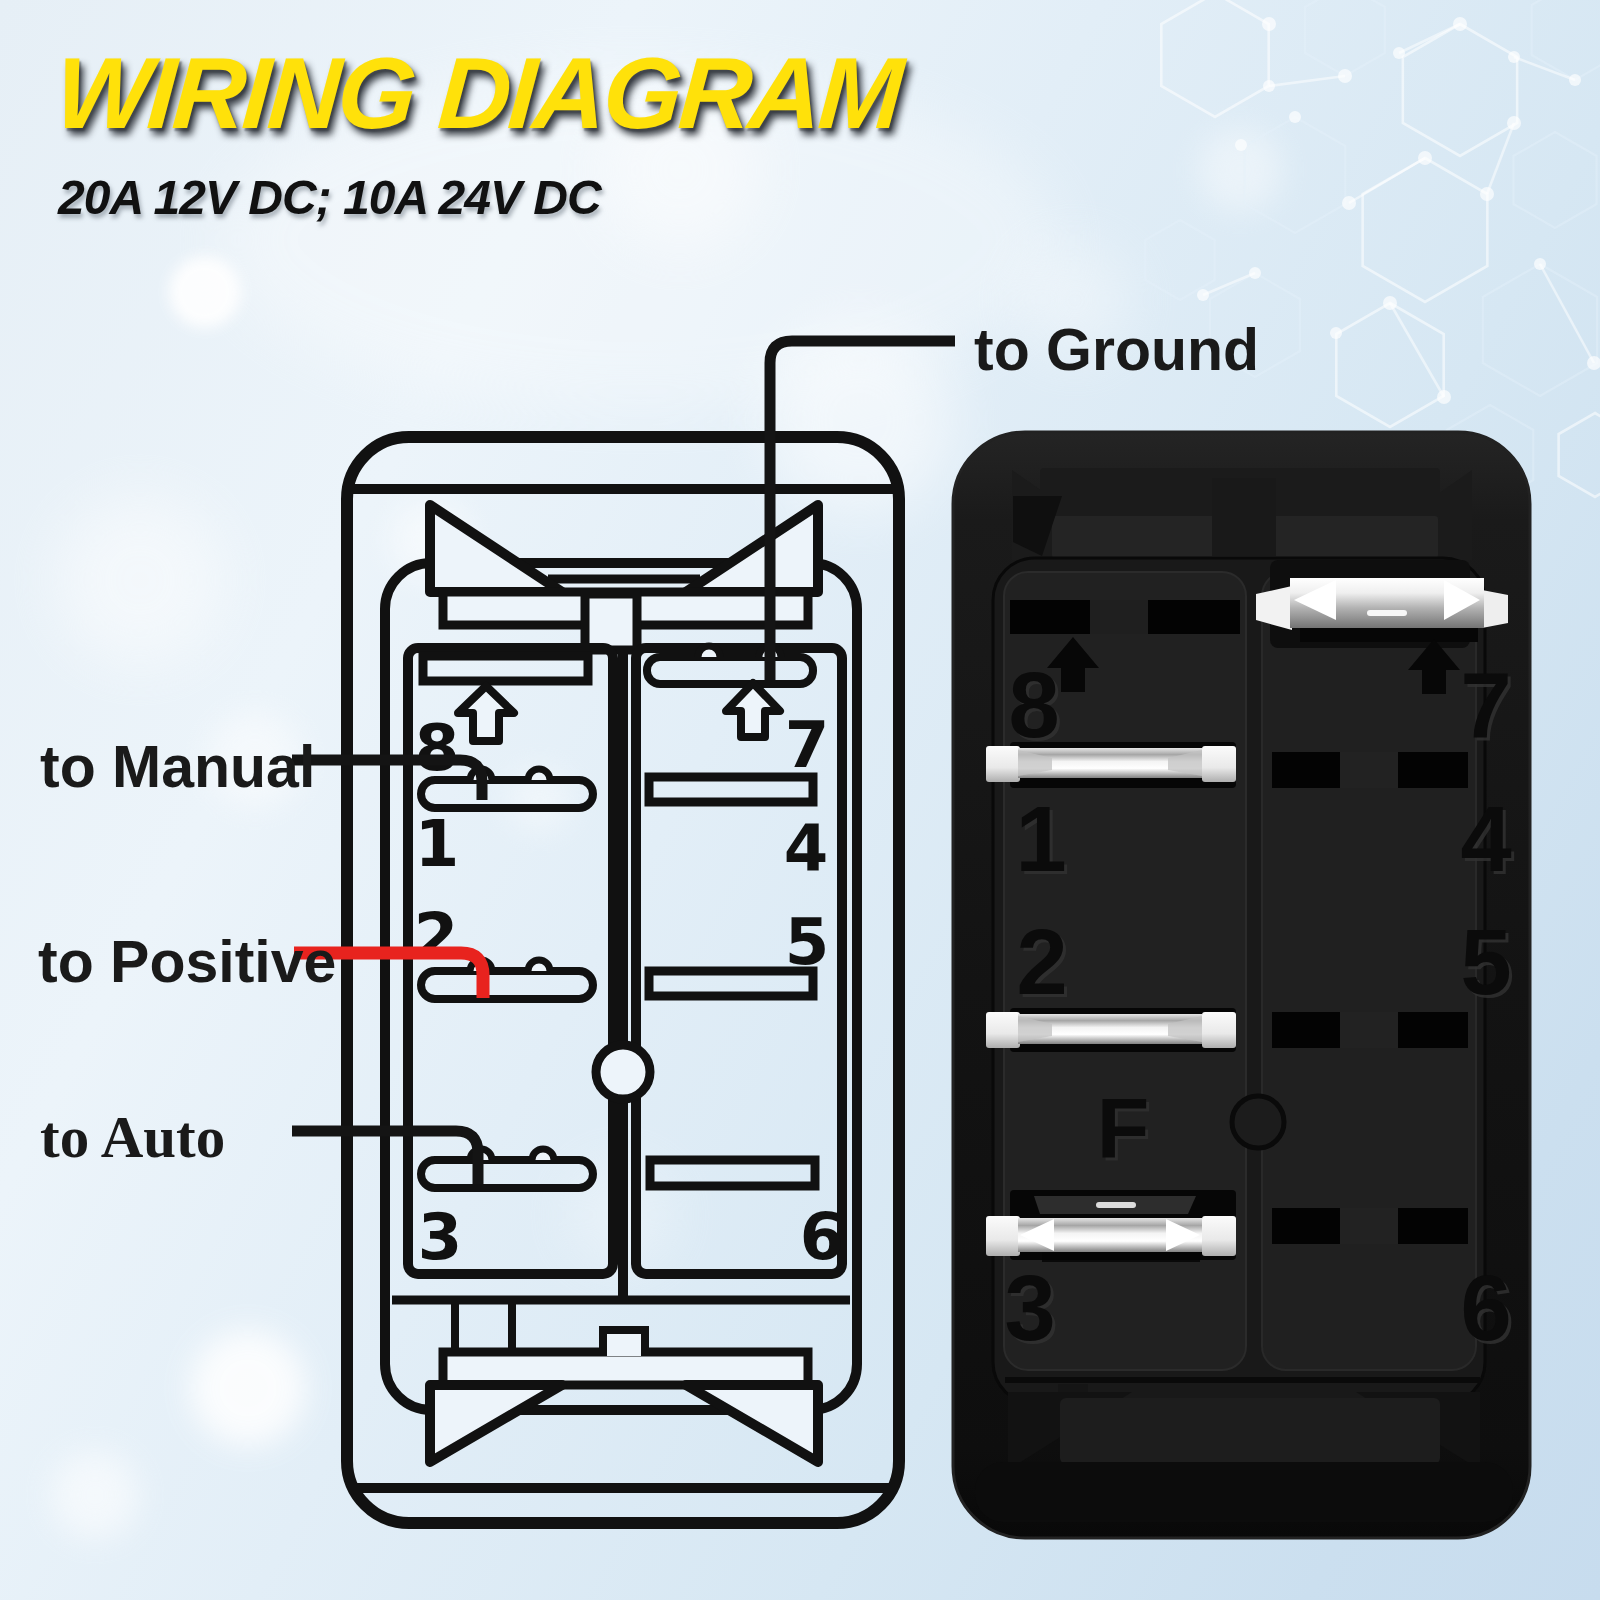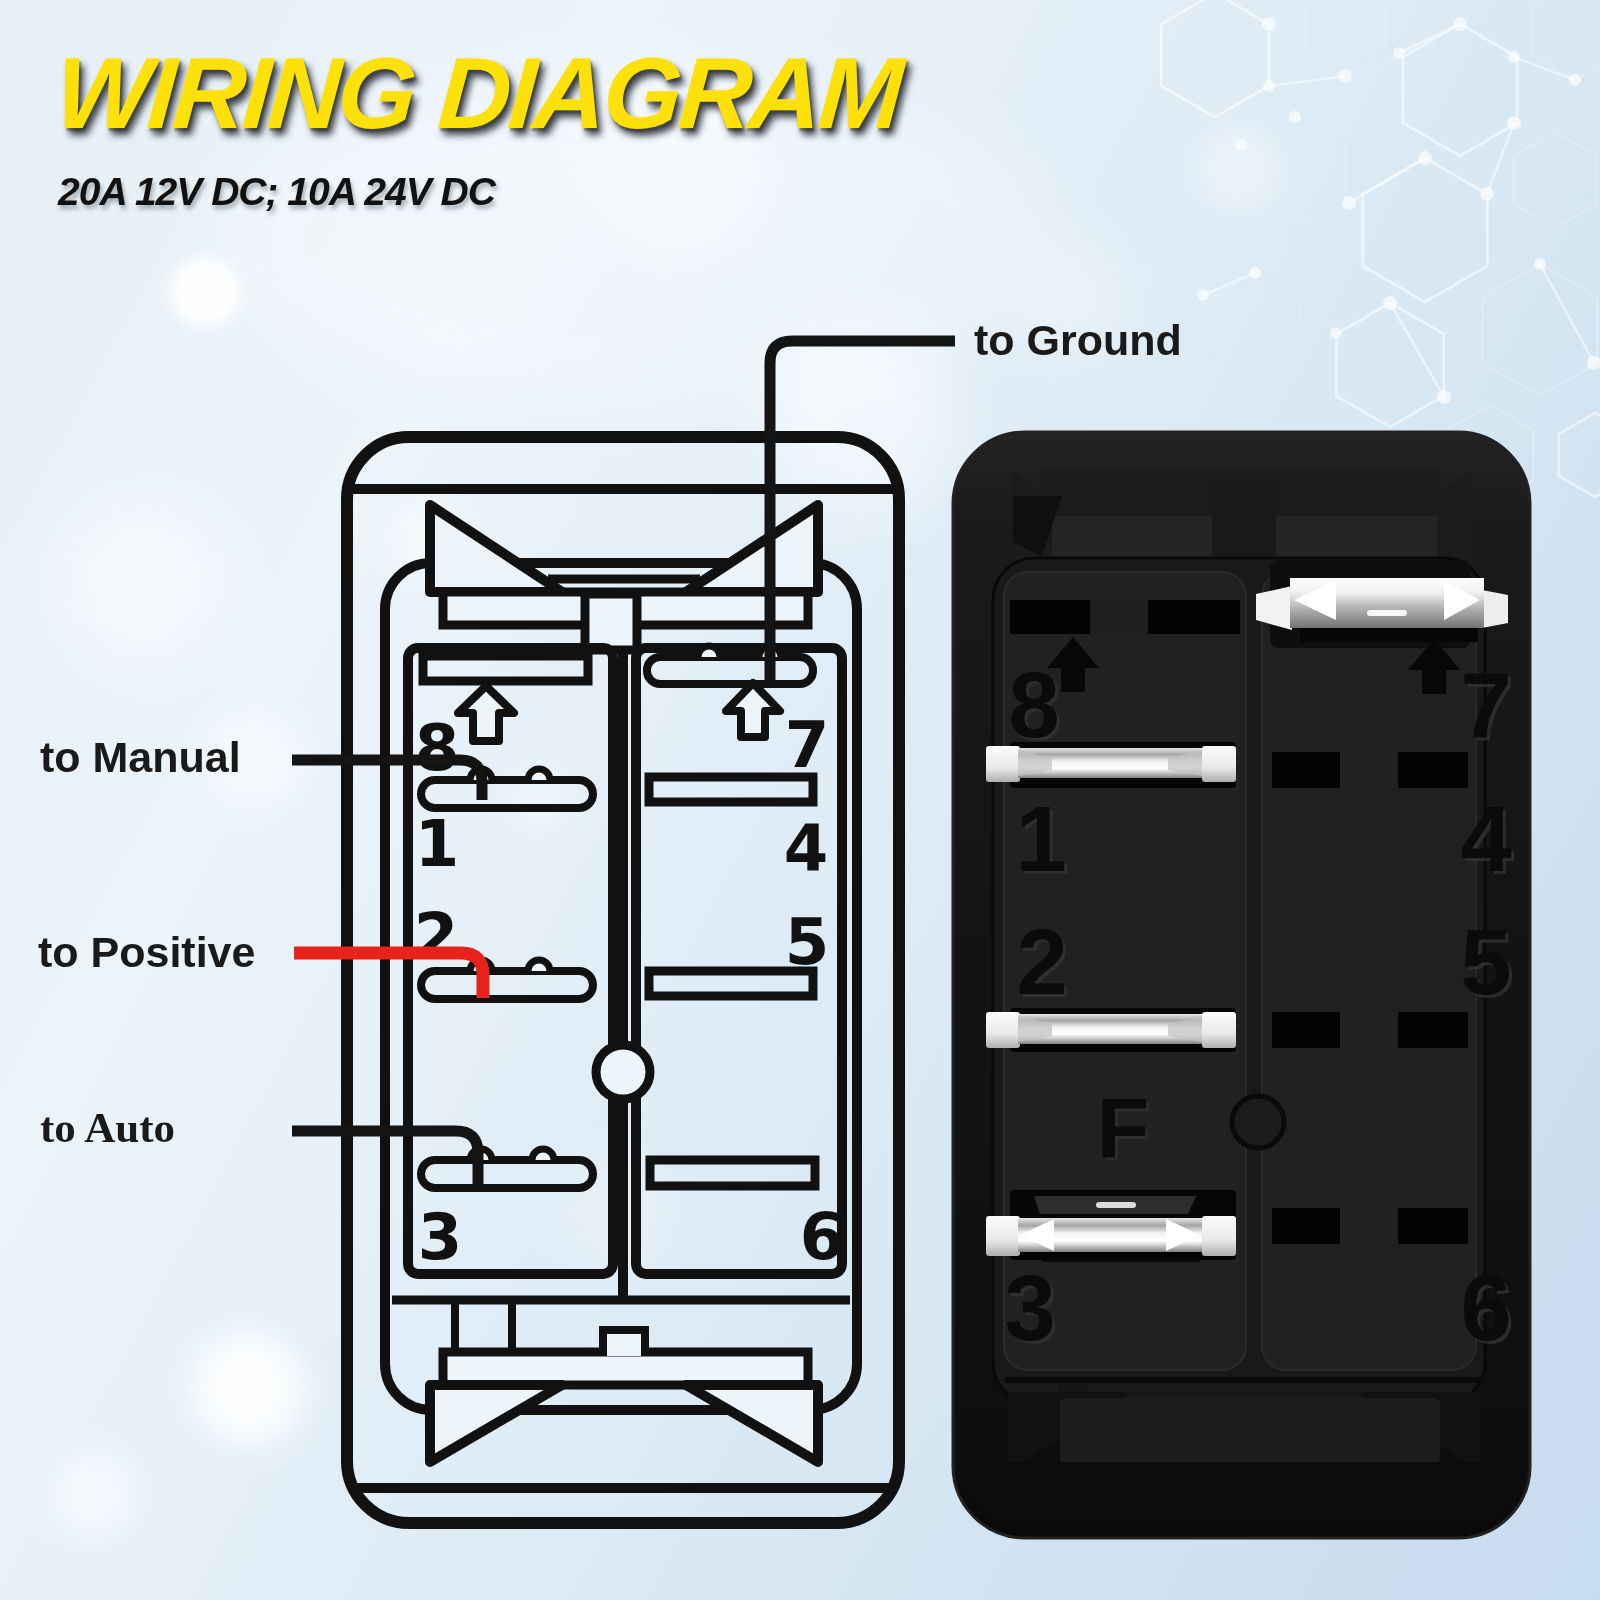--- a/index.html
+++ b/index.html
@@ -13,27 +13,27 @@
   .title{
     position:absolute;left:52px;top:40px;margin:0;
     font-family:"Liberation Sans",sans-serif;
     font-size:101px;line-height:1.05;font-weight:bold;font-style:italic;
     letter-spacing:-3px;color:var(--title,#ffe10a);
     transform:skewX(-4deg);transform-origin:left bottom;white-space:nowrap;
     text-shadow:5px 7px 7px rgba(42,47,53,.88), 2px 3px 2px rgba(60,64,70,.55);
   }
   .subtitle{
     position:absolute;left:58px;top:170px;
-    font-size:39px;font-weight:bold;font-style:italic;letter-spacing:-1px;
+    font-size:48px;font-weight:bold;font-style:italic;letter-spacing:-1px;
     color:var(--subtitle,#111);white-space:nowrap;
     text-shadow:2px 4px 4px rgba(110,120,132,.55);
   }
   
   .wire-label{
-    position:absolute;font-size:43px;font-weight:bold;letter-spacing:0;
+    position:absolute;font-size:59px;font-weight:bold;letter-spacing:0;
     color:var(--label-text,#1a1a1a);white-space:nowrap;text-align:right;
   }
   .wl-ground{left:974px;top:316px;}
   .wl-manual{left:40px;top:733px;}
   .wl-positive{left:38px;top:928px;}
   .wl-auto{left:40px;top:1103px;font-family:Liberation Serif, serif;}
   
   .la{stroke:var(--line-art,#111);fill:none;}
   .la-fill{stroke:var(--line-art,#111);fill:#edf4fa;}
   .la-num{font:700 64px "DejaVu Sans",sans-serif;fill:var(--line-art,#111);text-anchor:middle;}

